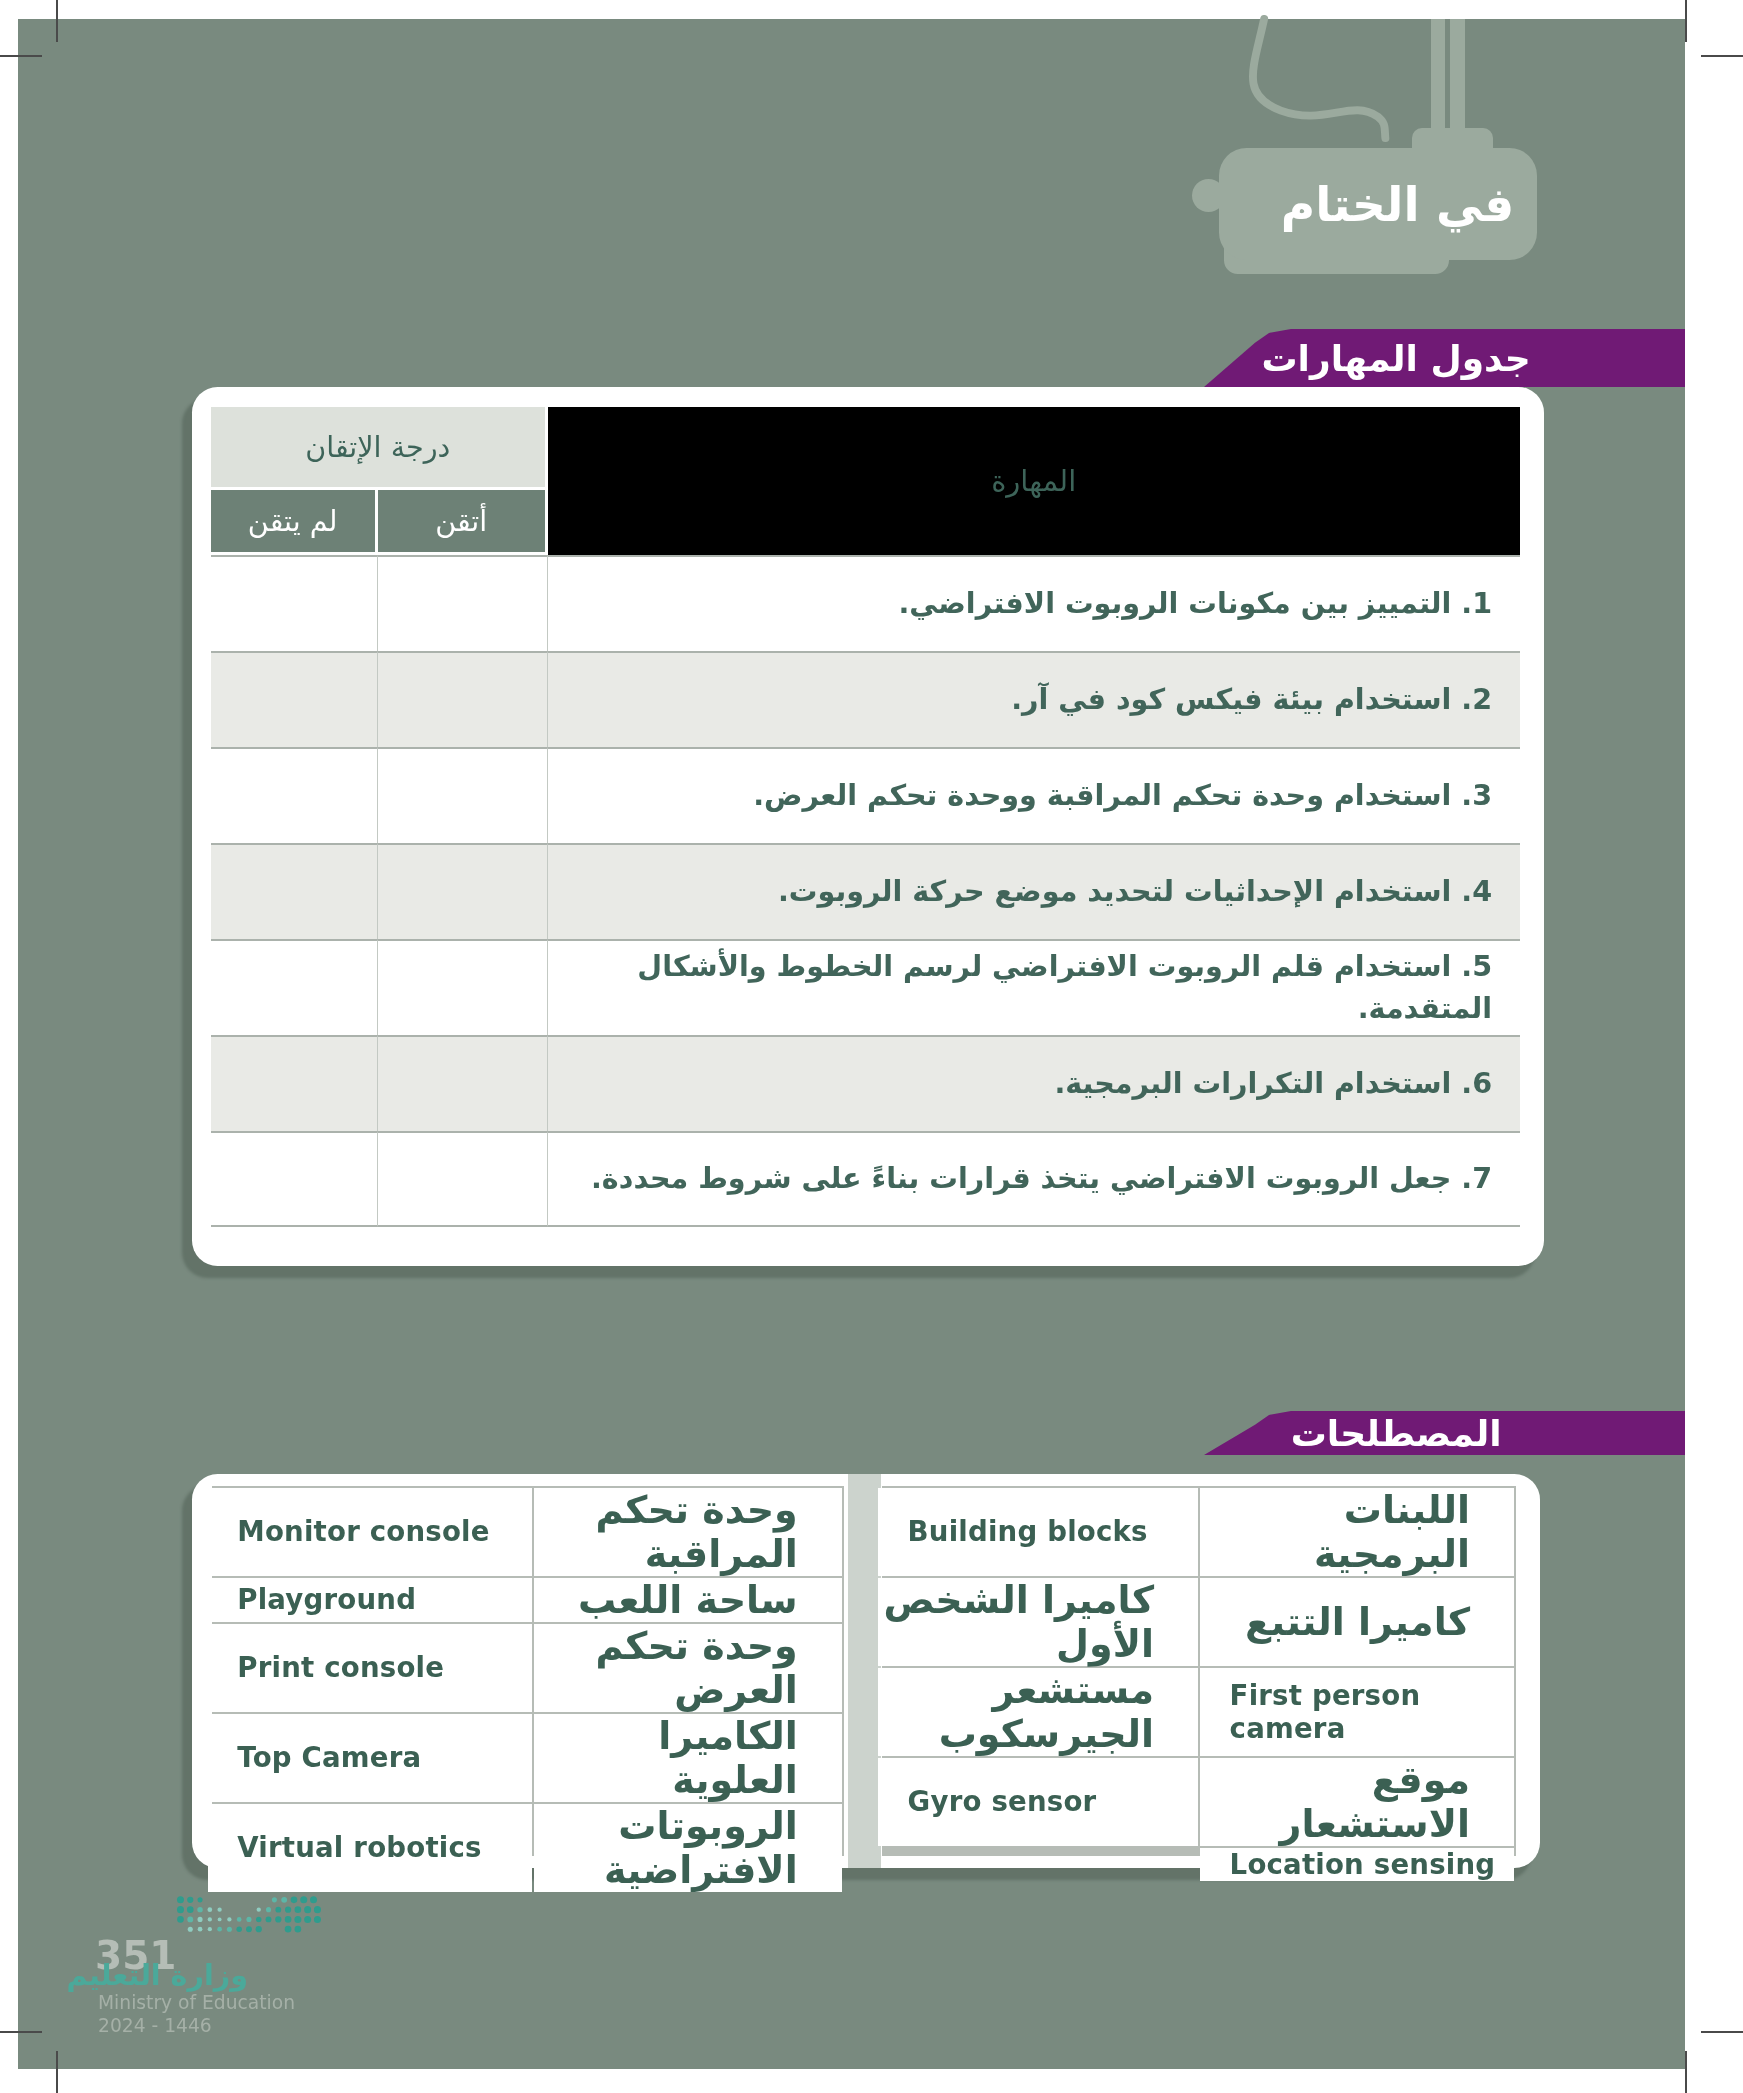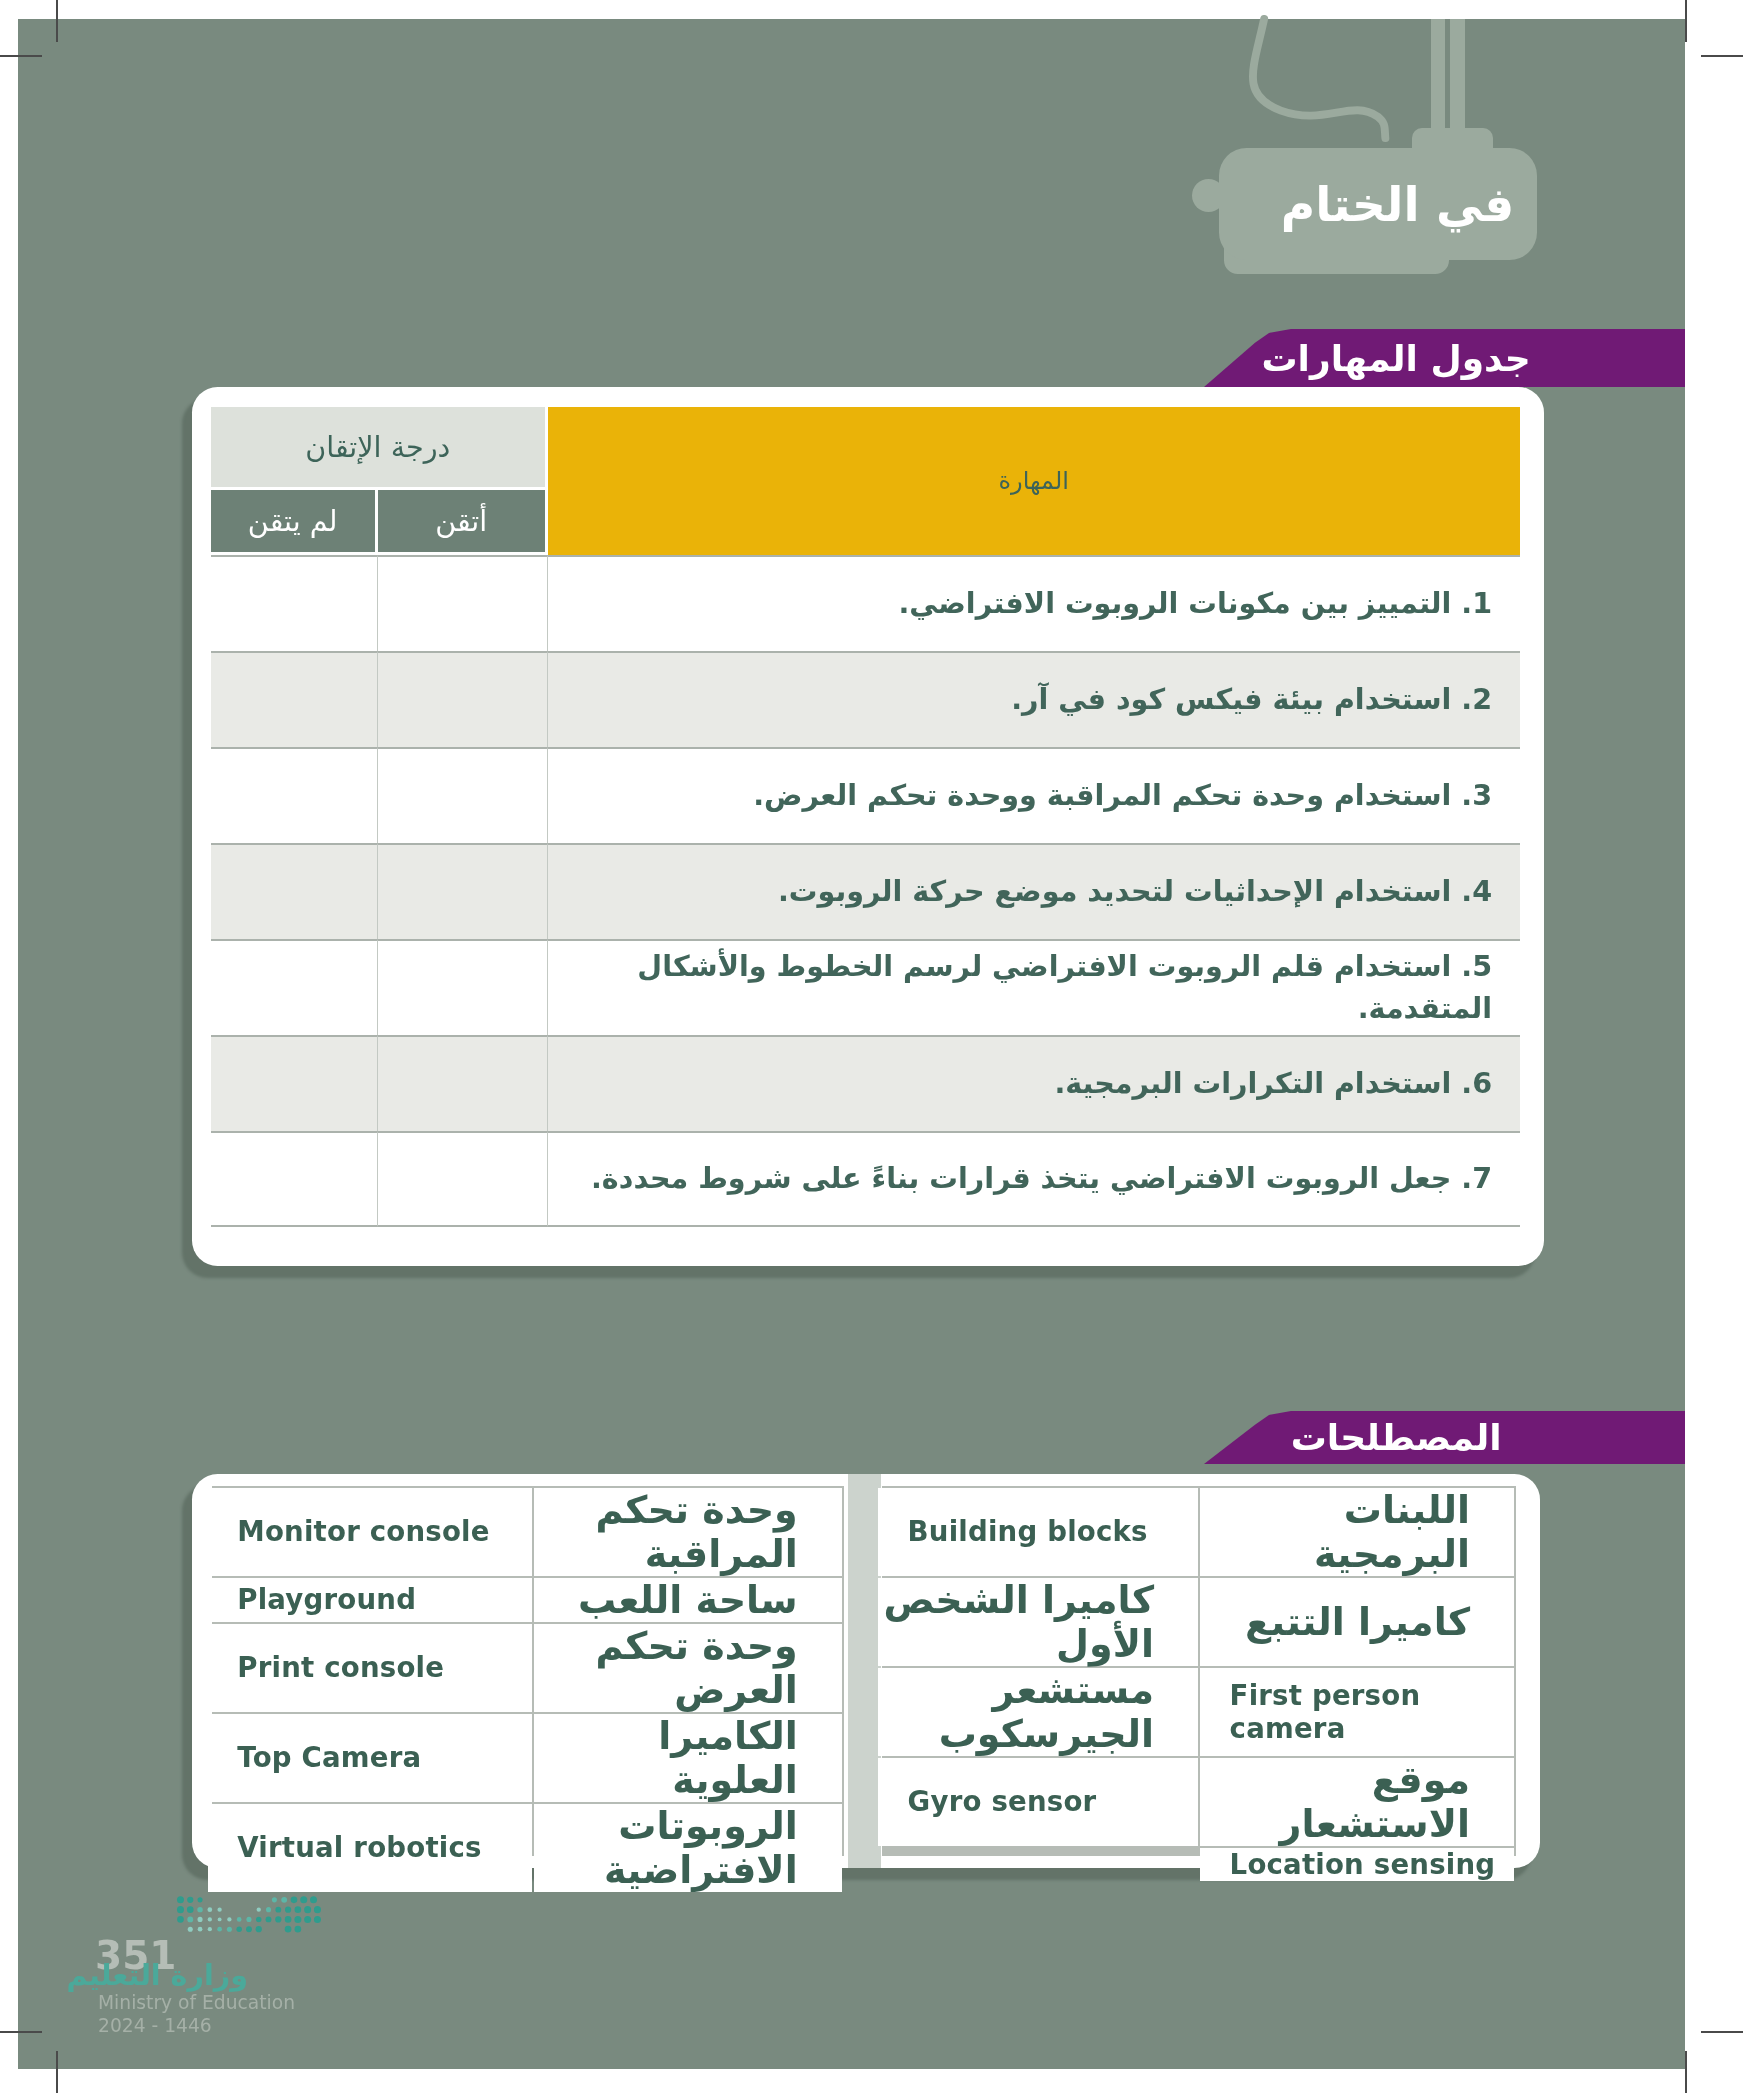--- a/index.html
+++ b/index.html
@@ -17,35 +17,35 @@
   .title-badge span{color:#ffffff;font-size:47px;font-weight:bold;padding-left:39px;direction:rtl;}
   .badge-nub{position:absolute;left:1192px;top:179px;width:33px;height:33px;background:#9baa9e;border-radius:16.7px;}
   .badge-tab{position:absolute;left:1224px;top:246px;width:225px;height:27.6px;background:#9baa9e;border-radius:0 0 13.8px 13.8px;}
 
   
   .banner{position:absolute;left:1204px;width:481px;background:#701a75;
           clip-path:polygon(0 100%, 51px 13.8px, 65px 3.9px, 87px 0, 100% 0, 100% 100%);}
   .banner .banner-label{position:absolute;left:29.6px;top:0;bottom:0;width:325px;display:flex;
           align-items:center;justify-content:center;color:#fff;font-size:36px;font-weight:bold;direction:rtl;}
   #skills-banner{top:329px;height:58px;}
-  #terms-banner{top:1411px;height:53px;text-align:center;}
+  #terms-banner{top:1411px;height:44px;text-align:center;}
 
   
   .card{position:absolute;background:#ffffff;border-radius:25.6px;
         box-shadow:-9.9px 11.8px 3px rgba(62,78,69,.38);}
   #skills-card{left:192px;top:387px;width:1352px;height:879px;}
   #terms-card{left:192px;top:1474px;width:1348px;height:394px;}
 
   
   .skills-grid{position:absolute;left:17.7px;top:19.7px;width:1310px;height:817px;display:grid;direction:rtl;
                grid-template-columns:972px 170px 167px;
                grid-template-rows:83px 65px repeat(7, 96px);}
   .skills-grid > div{box-sizing:border-box;}
-  .h-skill{grid-column:1;grid-row:1 / span 2;background:#eab308;display:flex;align-items:center;justify-content:center;
-           color:#3d6459;font-size:24px;}
+  .h-skill{grid-column:1;grid-row:1 / span 2;background:#000000;display:flex;align-items:center;justify-content:center;
+           color:#3d6459;font-size:29px;}
   .h-degree{grid-column:2 / span 2;grid-row:1;background:#dde1db;display:flex;align-items:center;justify-content:center;
            color:#3d6459;font-size:28.6px;border-left:none;border-right:3px solid #ffffff;border-bottom:3px solid #ffffff;}
   .h-dark{grid-row:2;background:#6d8176;display:flex;align-items:center;justify-content:center;
           color:#ffffff;font-size:28.6px;border-right:3px solid #ffffff;border-bottom:3px solid #ffffff;}
   .h-atqan{grid-column:2;}
   .h-lam{grid-column:3;}
   .s-cell{border-top:2px solid #abb2ac;}
   .s-skill{display:flex;align-items:center;justify-content:flex-start;color:#41655a;font-weight:bold;
            font-size:28.6px;padding:0 27.6px;direction:rtl;text-align:right;line-height:1.45;}
   .s-check{border-right:1.5px solid #c3c9c3;}

